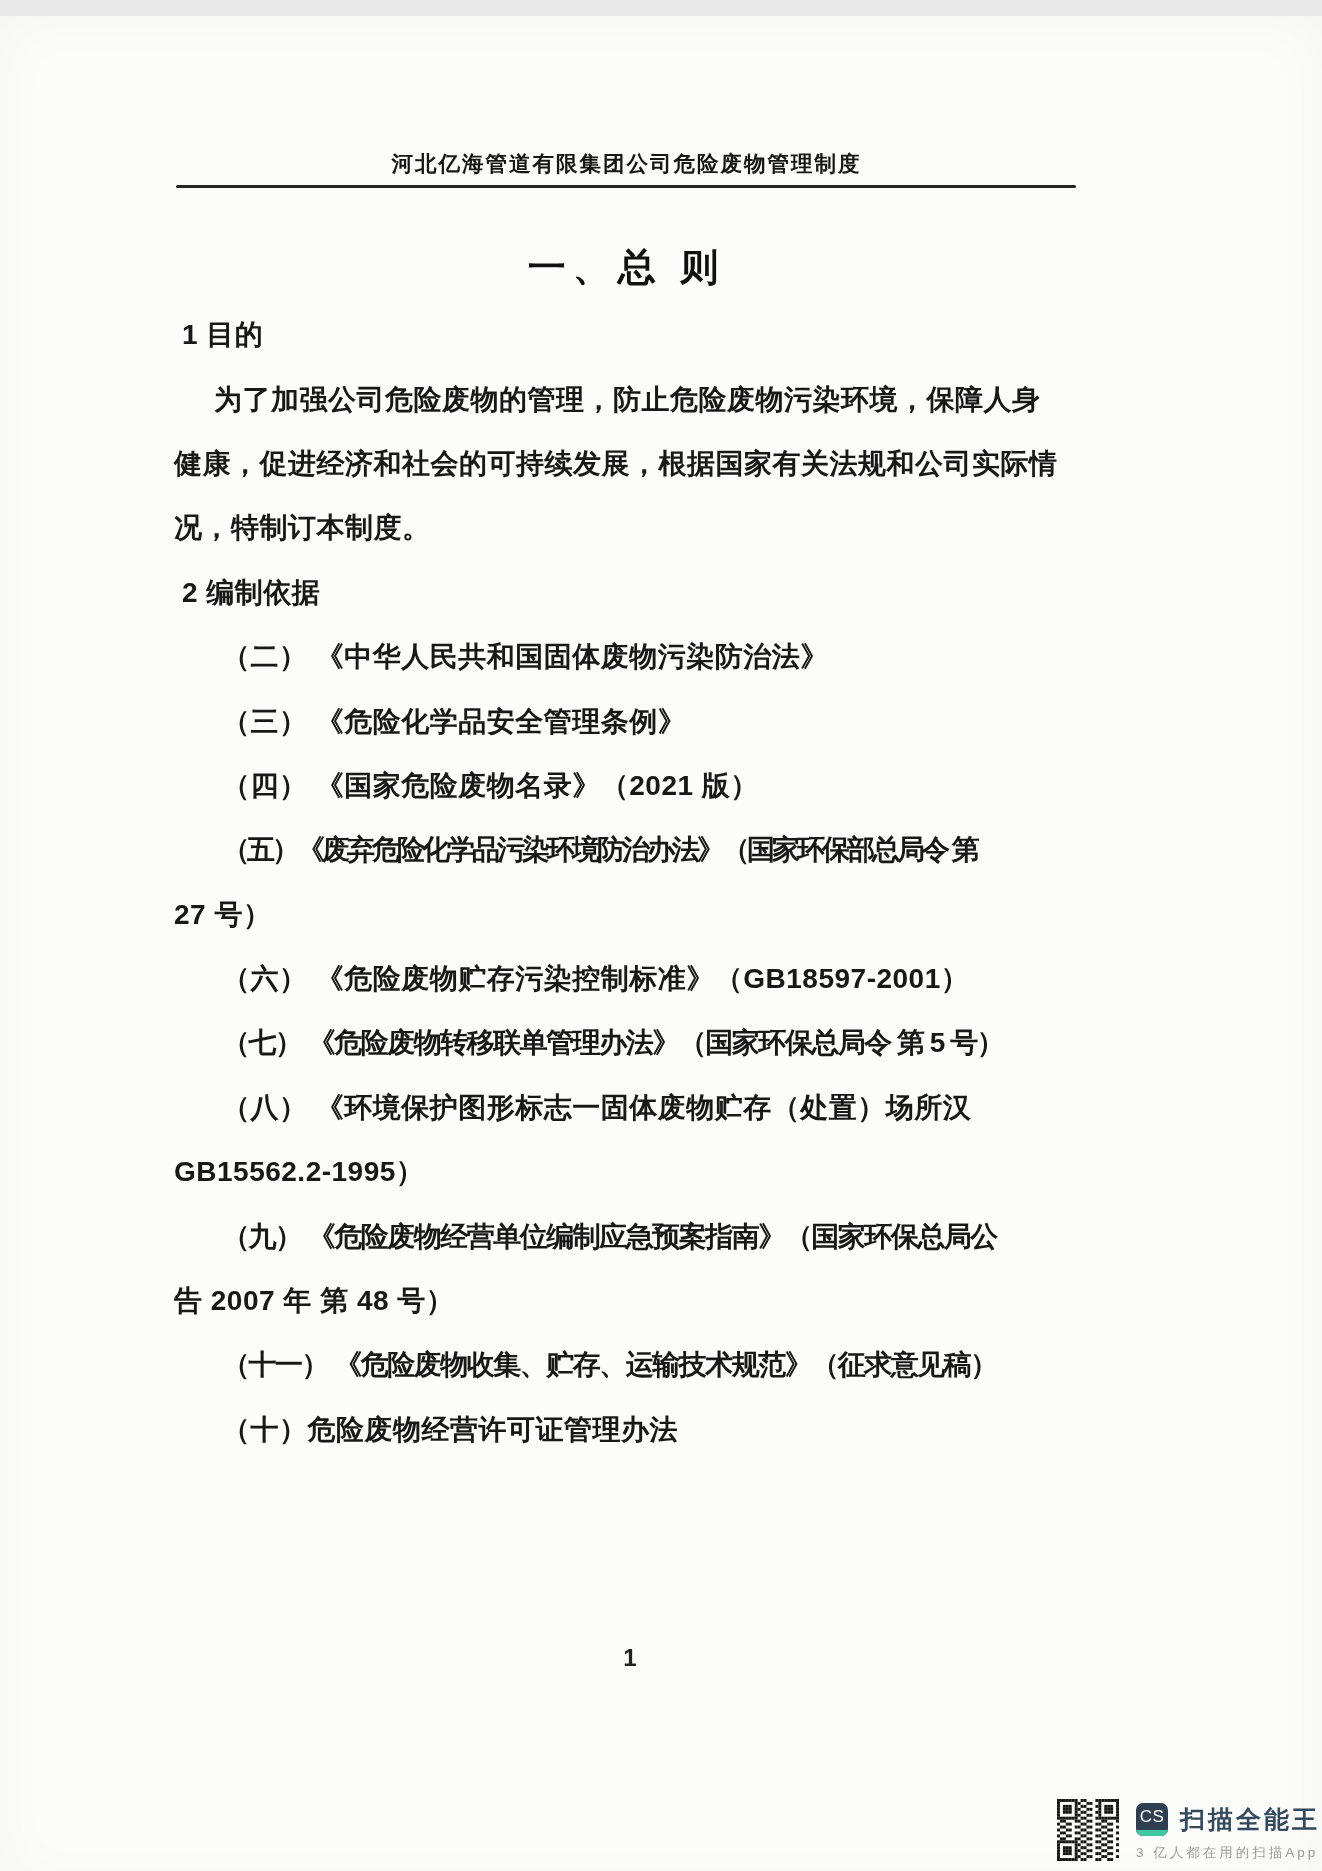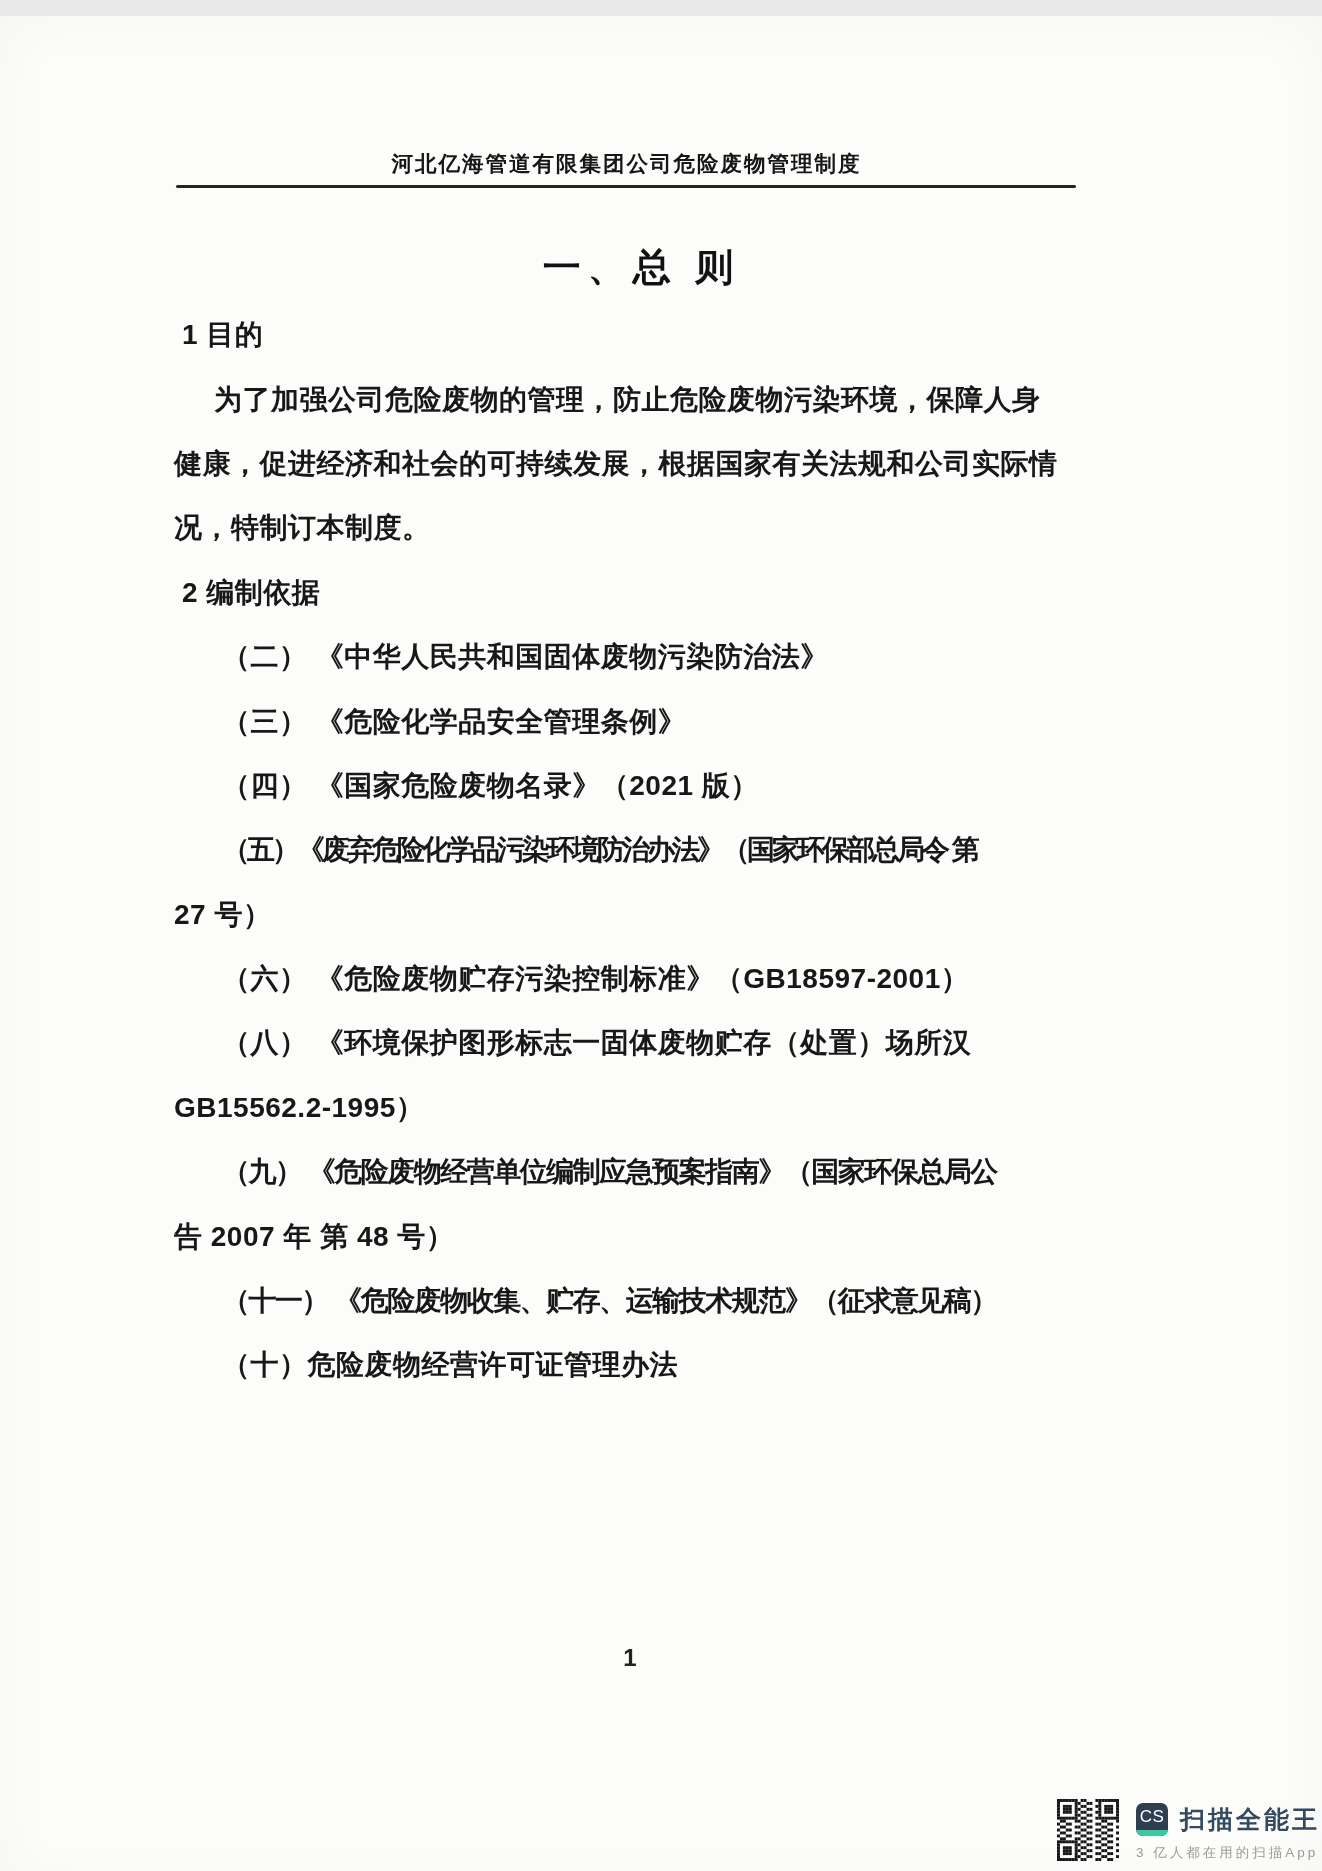--- a/index.html
+++ b/index.html
@@ -22,21 +22,21 @@
     position:absolute;top:133px;left:174px;width:905px;
     text-align:center;
     font-size:21.5px;font-weight:700;letter-spacing:2px;
     color:#161616;white-space:nowrap;
   }
   .header-rule{
     position:absolute;top:169px;left:176px;width:900px;height:2.5px;
     background:#242424;border-radius:2px;
   }
   .doc-title{
-    position:absolute;top:226px;left:189px;width:905px;margin:0;
+    position:absolute;top:226px;left:174px;width:905px;margin:0;
     text-align:center;
     font-size:38px;font-weight:700;letter-spacing:7px;
     color:#111;white-space:nowrap;
   }
 
   .doc-body{position:absolute;top:287px;left:174px;width:1040px;}
   .line{
     height:64.4px;display:flex;align-items:center;
     font-size:28px;font-weight:600;letter-spacing:0.5px;
     color:#181818;white-space:nowrap;
@@ -93,20 +93,21 @@
       <div class="line indent-para">为了加强公司危险废物的管理，防止危险废物污染环境，保障人身</div>
       <div class="line">健康，促进经济和社会的可持续发展，根据国家有关法规和公司实际情</div>
       <div class="line">况，特制订本制度。</div>
       <div class="line indent-num">2 编制依据</div>
       <div class="line indent-item">（二） 《中华人民共和国固体废物污染防治法》</div>
       <div class="line indent-item">（三） 《危险化学品安全管理条例》</div>
       <div class="line indent-item">（四） 《国家危险废物名录》（2021 版）</div>
       <div class="line indent-item ls-tight">（五）《废弃危险化学品污染环境防治办法》（国家环保部总局令 第</div>
       <div class="line">27 号）</div>
       <div class="line indent-item">（六） 《危险废物贮存污染控制标准》（GB18597-2001）</div>
+      <div class="line indent-item ls-snug">（七） 《危险废物转移联单管理办法》（国家环保总局令 第 5 号）</div>
       <div class="line indent-item">（八） 《环境保护图形标志一固体废物贮存（处置）场所汉</div>
       <div class="line">GB15562.2-1995）</div>
       <div class="line indent-item ls-snug">（九） 《危险废物经营单位编制应急预案指南》（国家环保总局公</div>
       <div class="line">告 2007 年 第 48 号）</div>
       <div class="line indent-item ls-snug">（十一） 《危险废物收集、贮存、运输技术规范》（征求意见稿）</div>
       <div class="line indent-item">（十）危险废物经营许可证管理办法</div>
     </div>
 
   <div class="page-number">1</div>
 

